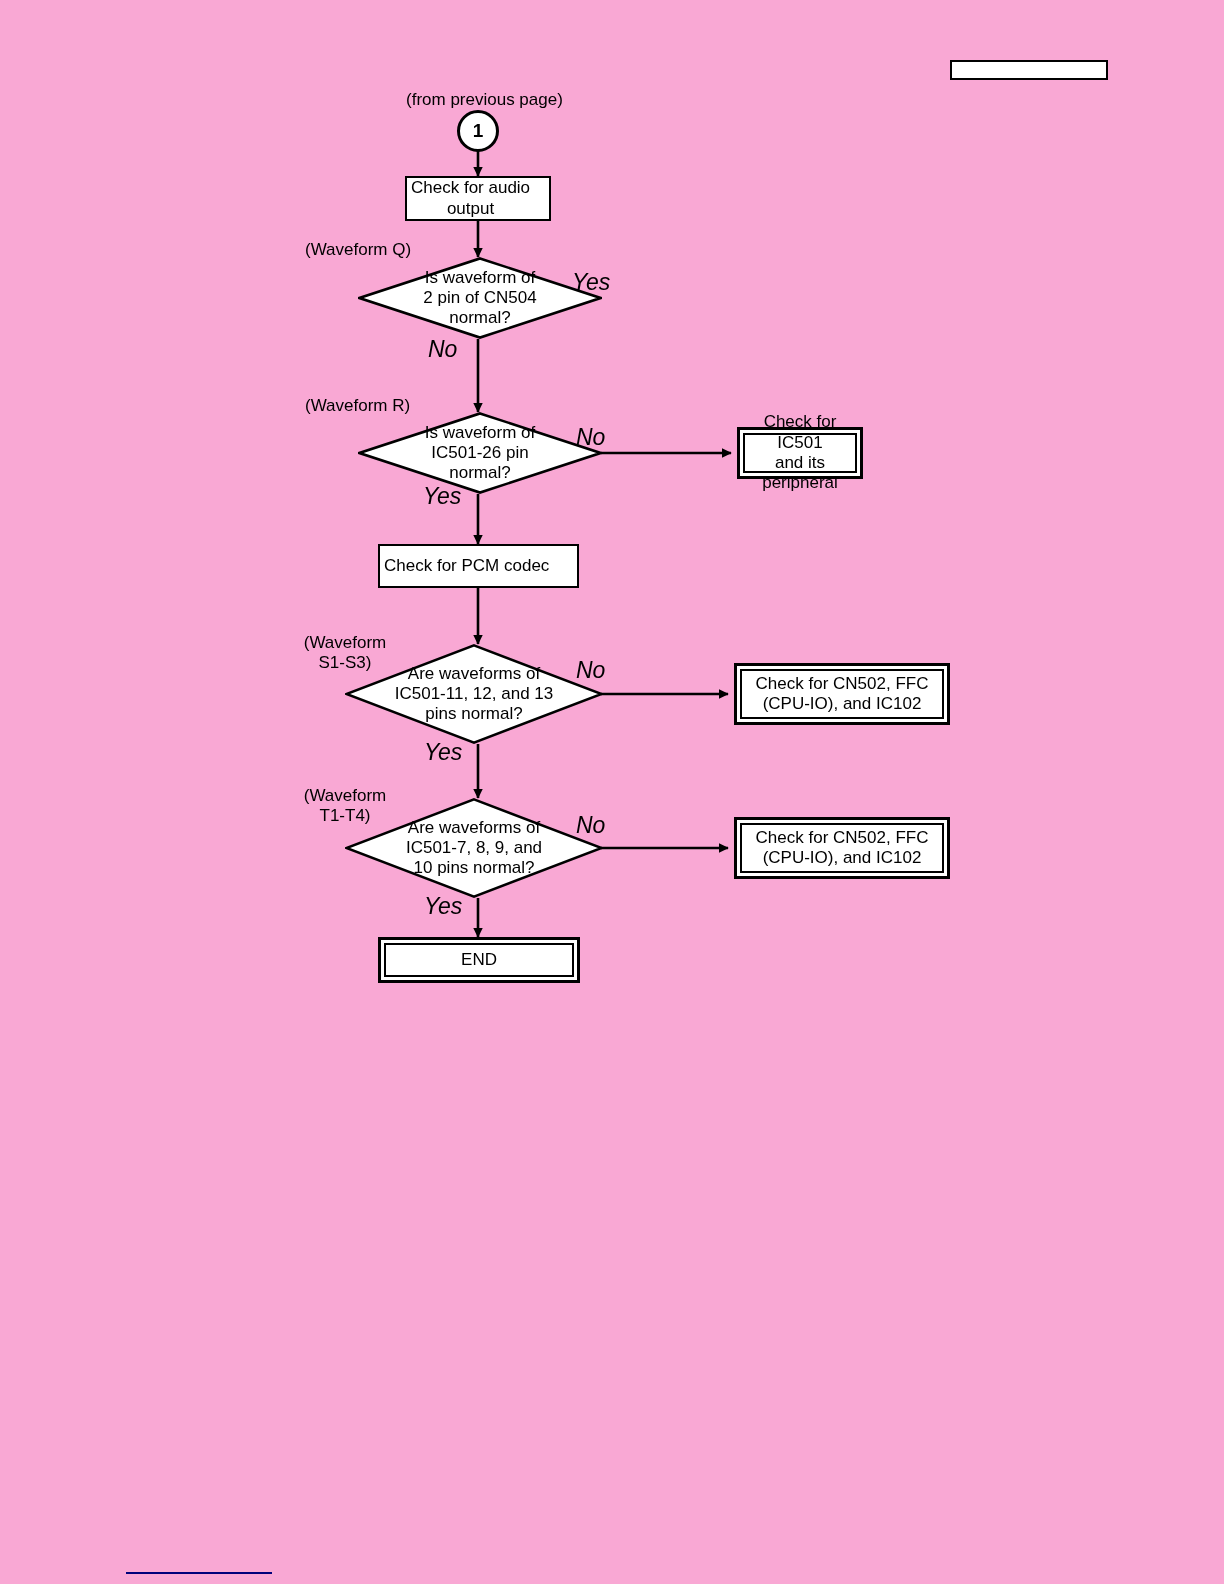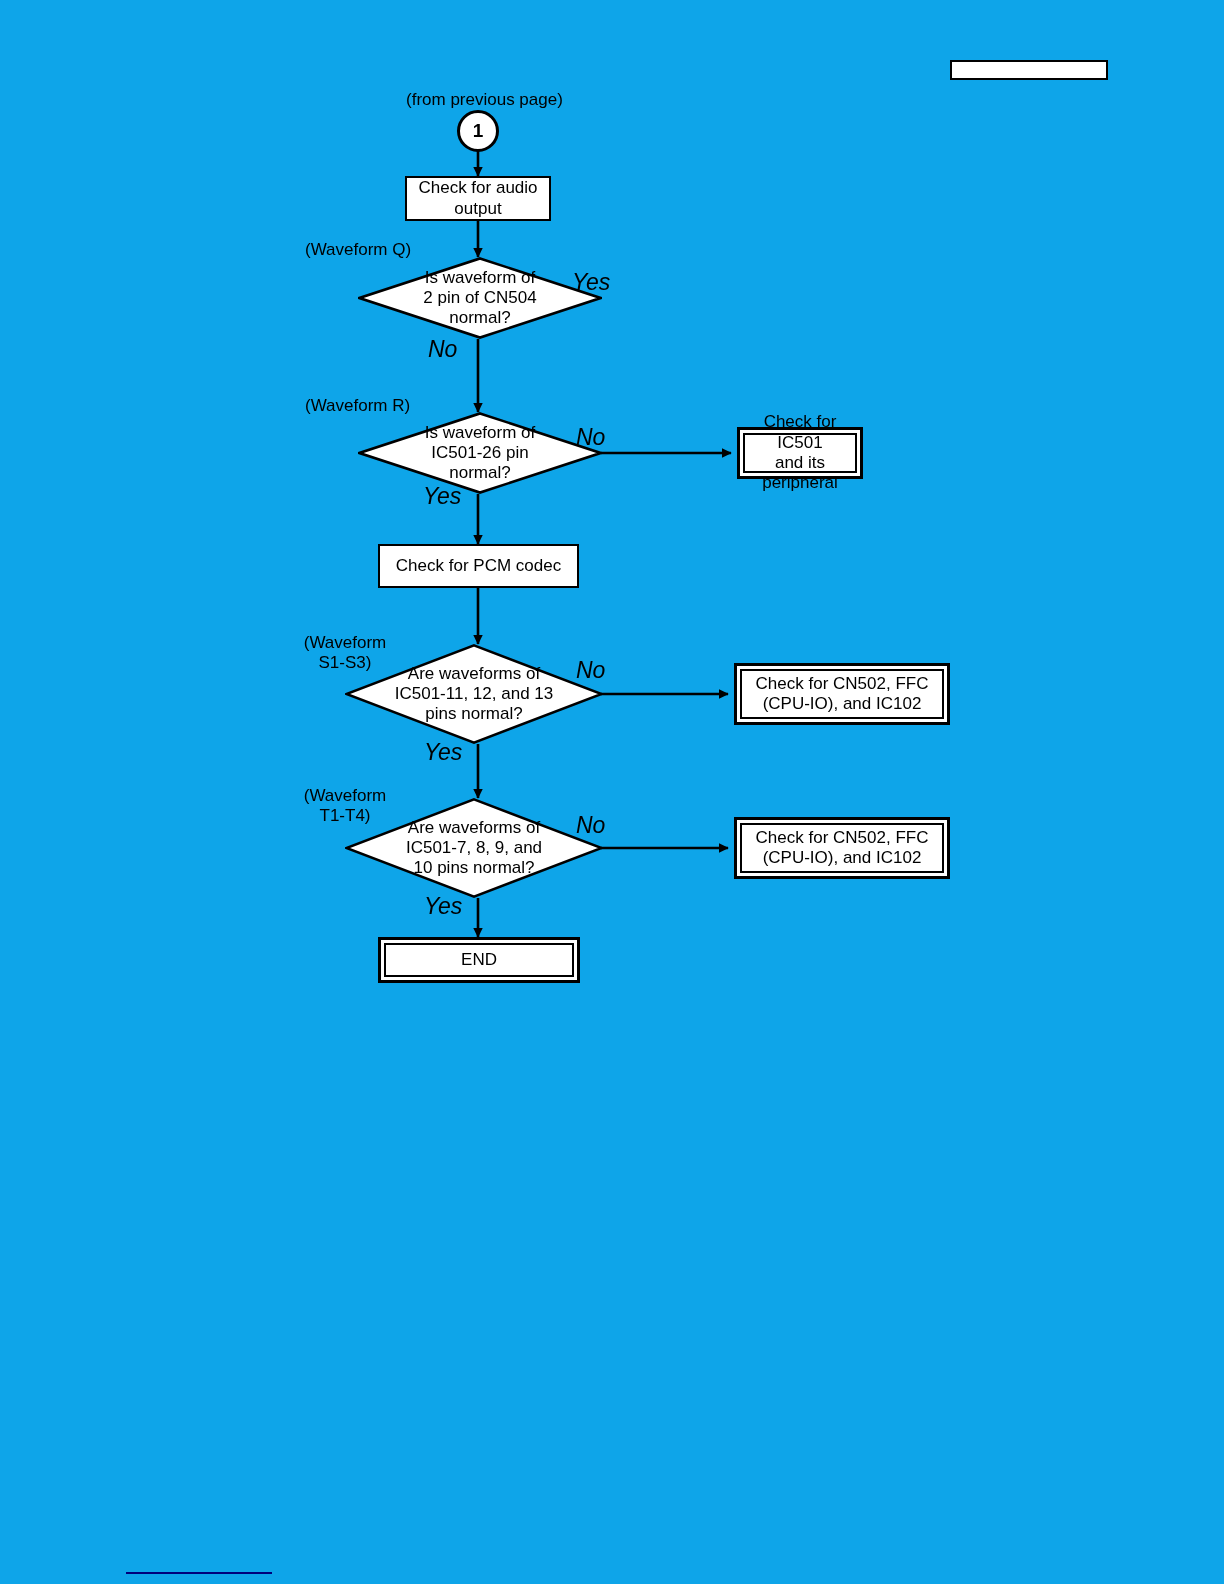--- a/index.html
+++ b/index.html
@@ -8,40 +8,39 @@
     background: #ffffff;
   }
   body {
     font-family: "Liberation Sans", sans-serif;
     color: #000000;
   }
   #page {
     position: relative;
     width: 1224px;
     height: 1584px;
-    background: #0ea5e9;
+    background: #f9a8d4;
     overflow: hidden;
   }
   .abs { position: absolute; }
 
   
   .header-box {
     border: 2px solid #000;
     background: #fff;
     box-sizing: border-box;
   }
 
   
   .proc-box {
     border: 2px solid #000;
     background: #fff;
     box-sizing: border-box;
     display: flex;
     align-items: center;
-    justify-content: center;
     text-align: center;
     font-size: 17px;
     line-height: 1.18;
     padding: 2px 4px;
   }
 
   
   .term-box {
     border: 3px solid #000;
     background: #fff;

